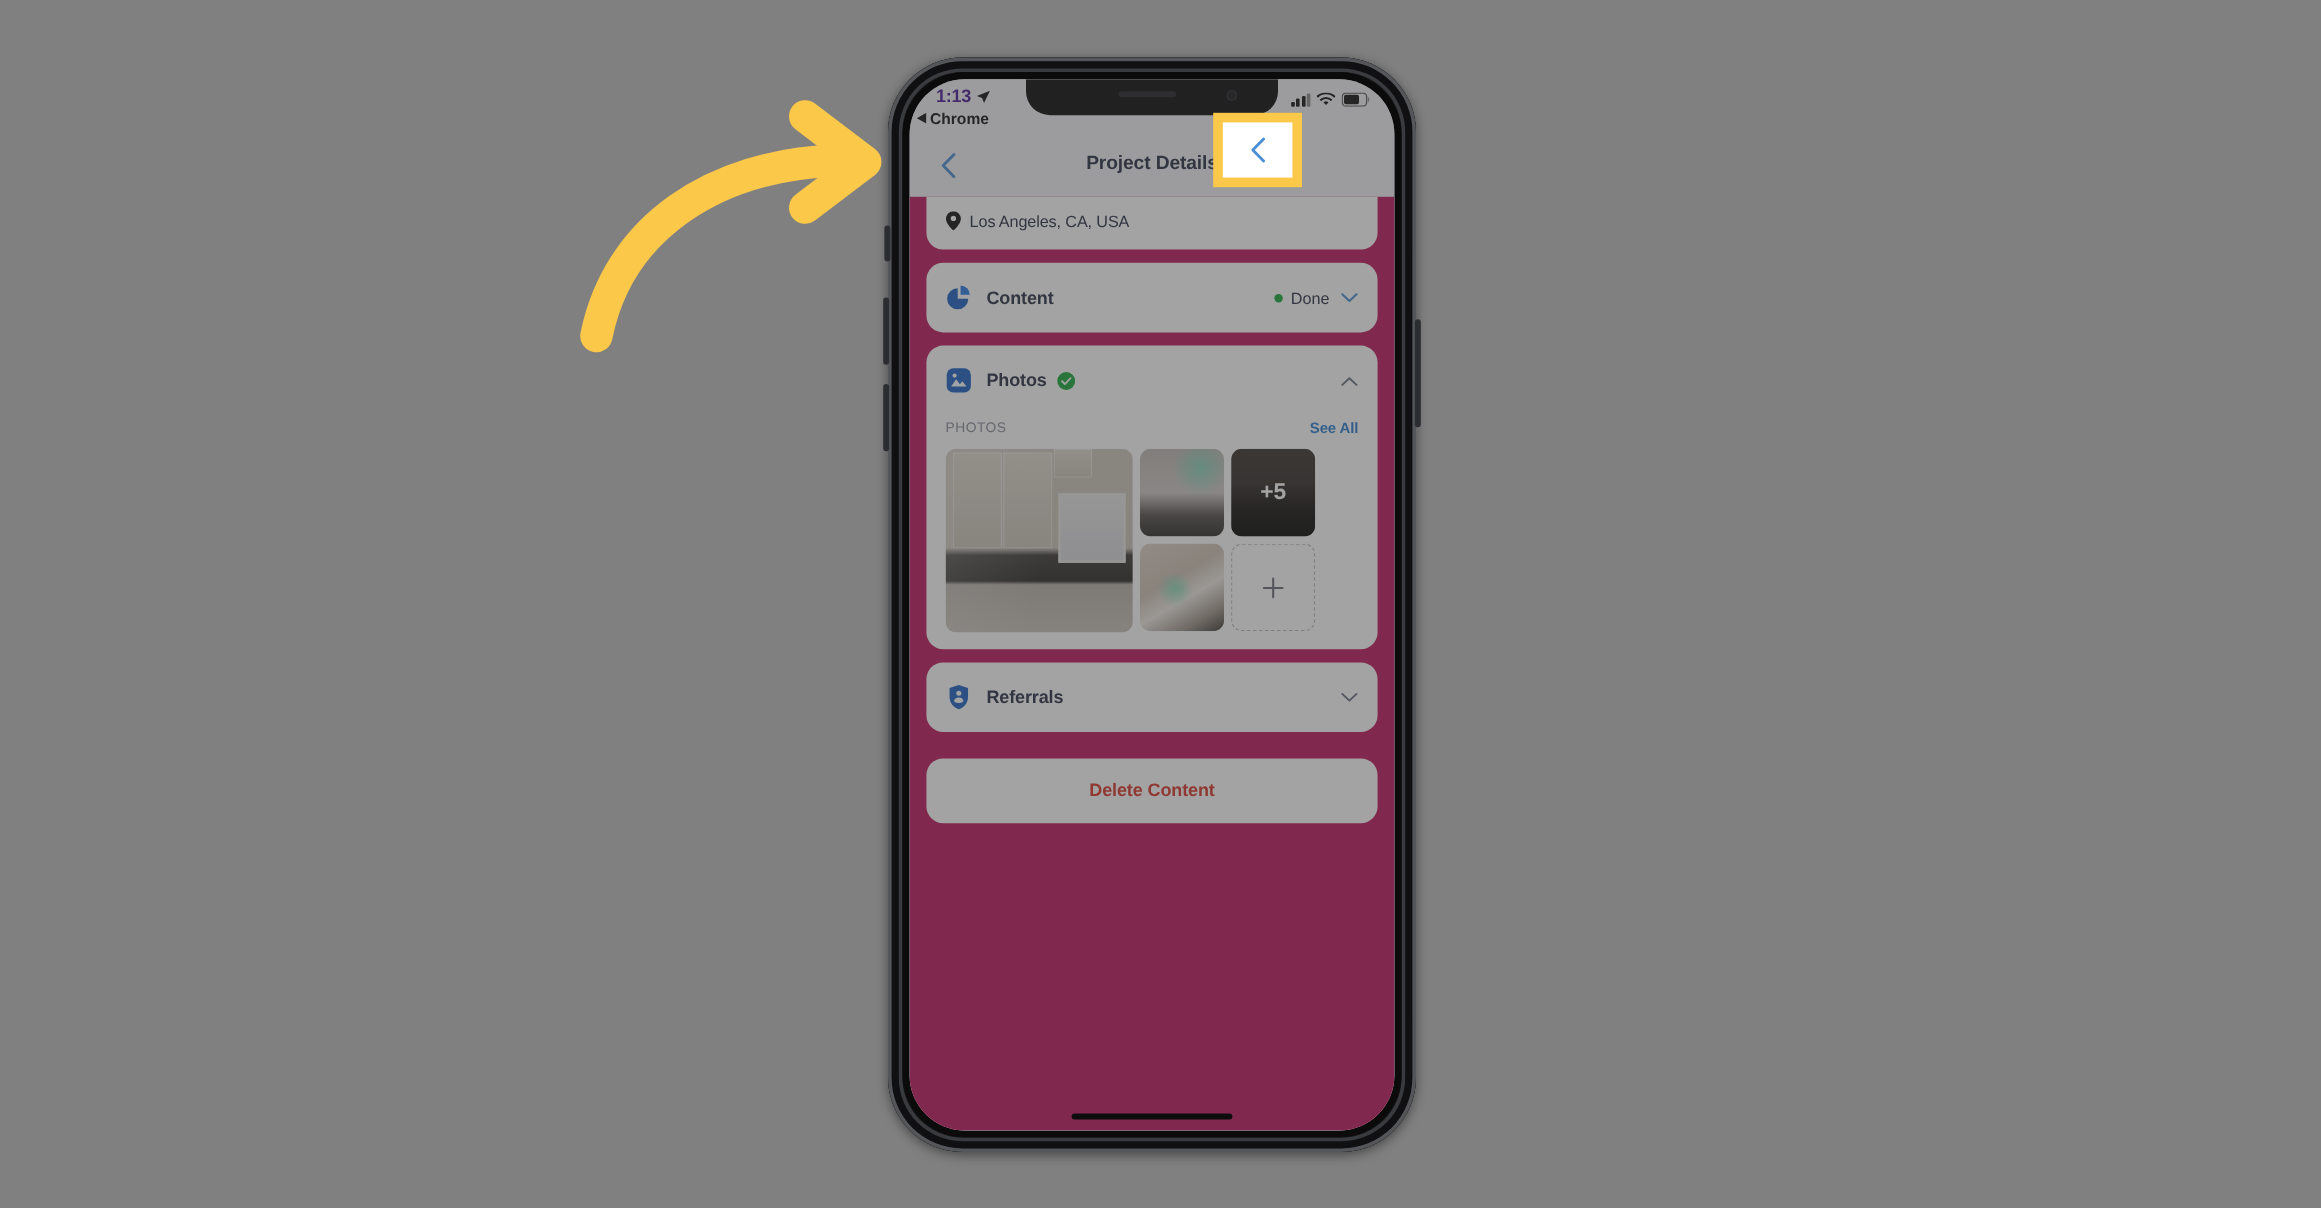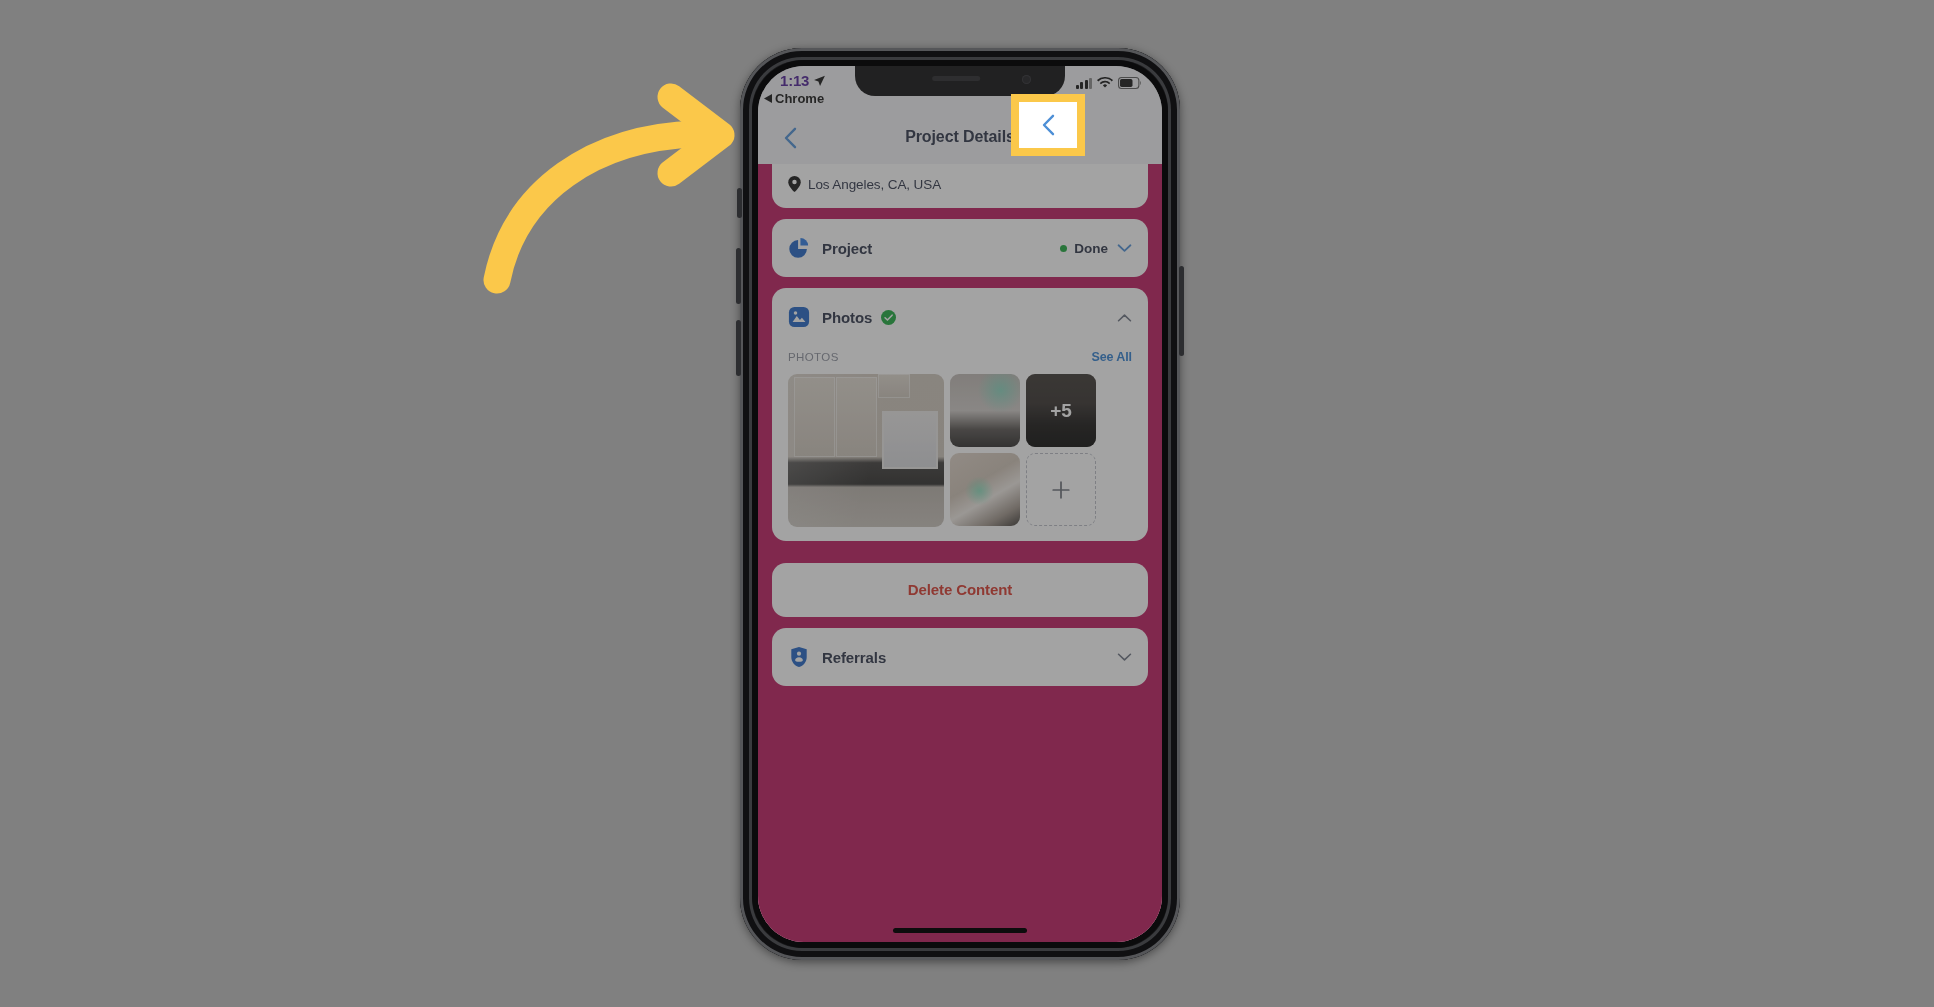--- a/index.html
+++ b/index.html
@@ -238,21 +238,21 @@
   .sec-spacer { flex: 1; }
   .status-dot {
     width: 7px;
     height: 7px;
     border-radius: 50%;
     background: #1aa83c;
     margin-right: 7px;
   }
   .status-label {
     font-size: 13.5px;
-    font-weight: bold;
+    font-weight: normal;
     color: #2b3247;
     margin-right: 9px;
     text-align: right;
   }
   .check-badge {
     width: 15px; height: 15px;
     margin-left: 9px;
     flex: none;
   }
   .chev { flex: none; }
@@ -502,21 +502,21 @@
             <span id="location-text">Los Angeles, CA, USA</span>
           </div>
         </div>
 
         <div class="card">
           <div class="section-row">
             <svg class="sec-icon" viewBox="0 0 24 24">
               <path d="M11 13V3.4A9.6 9.6 0 1 0 20.6 13z" fill="#1F63C4"></path>
               <path d="M13.6 1v8.4H22A8.6 8.6 0 0 0 13.6 1z" fill="#2C7BE5"></path>
             </svg>
-            <span class="sec-title">Project</span>
+            <span class="sec-title">Content</span>
             <span class="sec-spacer"></span>
             <span class="status-dot"></span>
             <span class="status-label">Done</span>
             <svg class="chev" width="15" height="9" viewBox="0 0 16 10">
               <path d="M1.4 1.4 8 7.6l6.6-6.2" fill="none" stroke="#4D8FD6" stroke-width="2" stroke-linecap="round" stroke-linejoin="round"></path>
             </svg>
           </div>
         </div>
 
         <div class="card" id="photos-card">
@@ -569,37 +569,37 @@
                 <div id="add-tile">
                   <svg width="22" height="22" viewBox="0 0 24 24">
                     <path d="M12 3.5v17M3.5 12h17" stroke="#6b6f78" stroke-width="1.9" stroke-linecap="round"></path>
                   </svg>
                 </div>
               </div>
             </div>
           </div>
         </div>
 
-        <div class="card" id="delete-card">
-          <span id="delete-label">Delete Content</span>
-        </div>
-
         <div class="card">
           <div class="section-row">
             <svg class="sec-icon" viewBox="0 0 24 24">
               <path d="M12 1 3.6 3.6v8.1C3.6 17.4 7.3 21.6 12 23c4.7-1.4 8.4-5.6 8.4-11.3V3.6z" fill="#1F63C4"></path>
               <circle cx="12" cy="8.4" r="2.3" fill="#fff"></circle>
               <path d="M12 12.2c-2.5 0-4.2 1.5-4.2 3.3 0 1.1 1.9 1.8 4.2 1.8s4.2-.7 4.2-1.8c0-1.8-1.7-3.3-4.2-3.3z" fill="#fff"></path>
             </svg>
             <span class="sec-title">Referrals</span>
             <span class="sec-spacer"></span>
             <svg class="chev" width="15" height="9" viewBox="0 0 16 10">
               <path d="M1.4 1.4 8 7.6l6.6-6.2" fill="none" stroke="#6b7280" stroke-width="1.8" stroke-linecap="round" stroke-linejoin="round"></path>
             </svg>
           </div>
+        </div>
+
+        <div class="card" id="delete-card">
+          <span id="delete-label">Delete Content</span>
         </div>
 
       </div>
 
       <div id="home-indicator"></div>
     </div>
   </div>
 
   <svg id="arrow-svg" viewBox="0 0 290 210">
     <path d="M12 195 C 30 105, 110 52, 212 49" fill="none" stroke="#FBC84A" stroke-width="27" stroke-linecap="round"></path>

